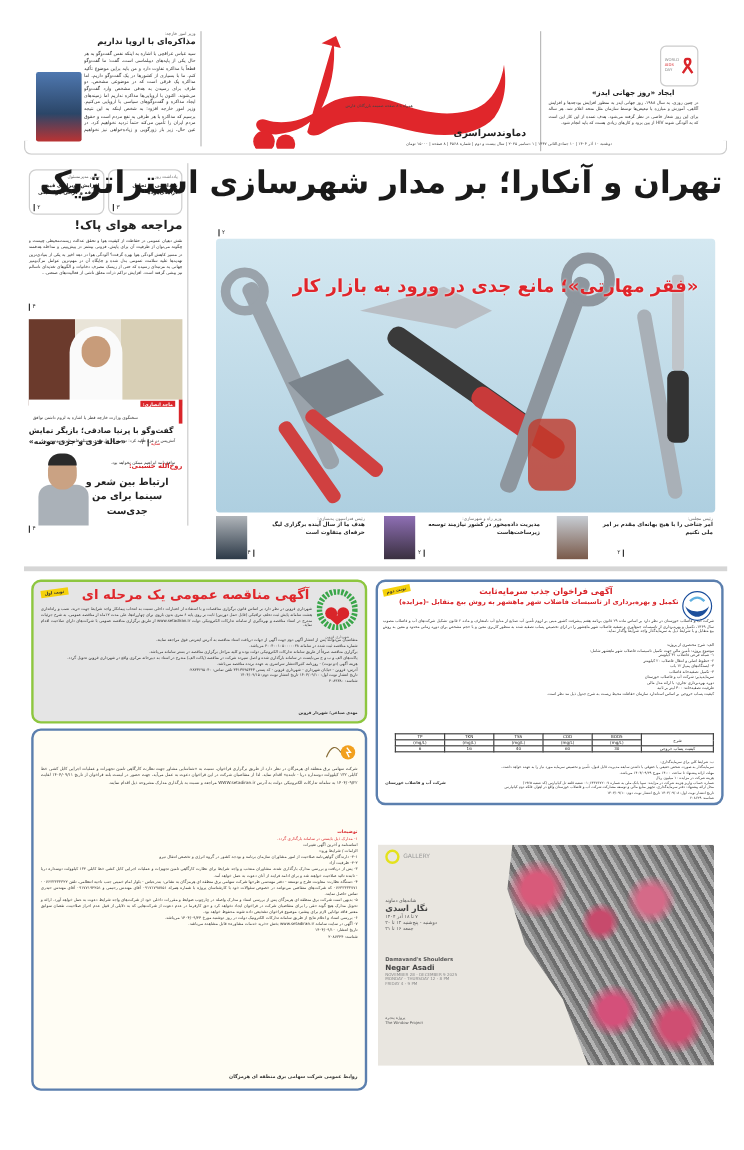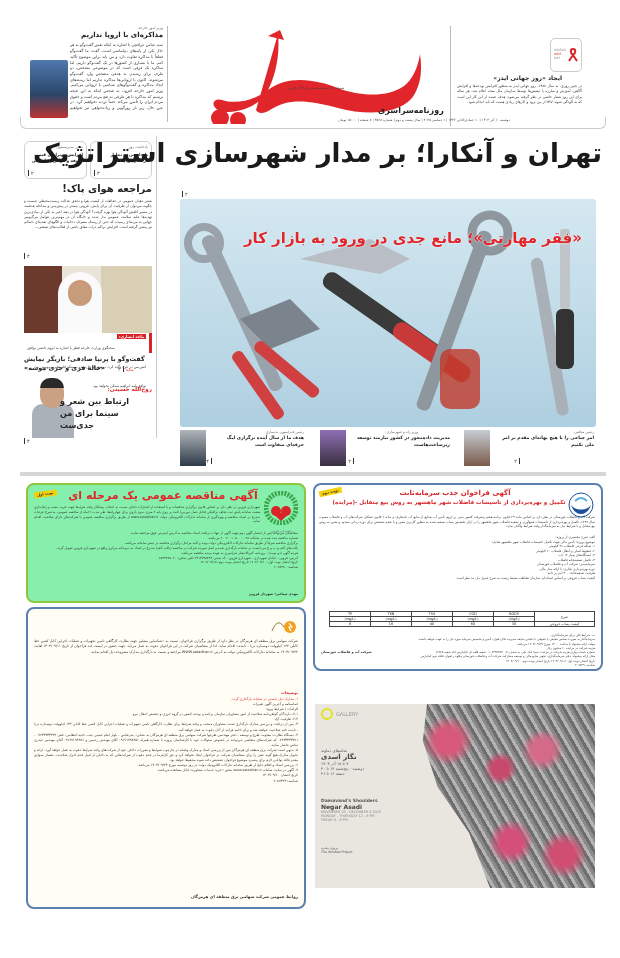--- a/index.html
+++ b/index.html
@@ -25,21 +25,21 @@
 </div>
 
 <div class="abs" style="left:208px;top:14px;width:220px;height:110px">
   <svg width="220" height="110" viewBox="0 0 220 110">
     <path d="M70 20 C72 40 68 62 58 80 C50 90 40 96 22 98 C14 98 8 96 6 92 C4 88 8 84 14 86 C26 90 44 88 60 76 C80 60 110 66 130 74 C150 82 180 84 196 72 C204 66 210 54 212 40 C214 54 214 70 204 84 C190 100 160 102 130 94 C100 86 80 84 62 96 C56 100 50 100 48 96 Z" fill="#e0262b"></path>
     <path d="M60 22 L72 16 L76 26 Z" fill="#e0262b"></path>
     <circle cx="12" cy="104" r="9" fill="#e0262b"></circle>
     <circle cx="30" cy="106" r="8" fill="#e0262b"></circle>
   </svg>
   <div class="abs tiny" style="left:68px;top:72px;width:80px;font-size:3.3px;color:#444;text-align:center">همراه با ۸ صفحه ضمیمه بازرگانان فارس</div>
-  <div class="abs bold" style="left:170px;top:92px;font-size:8px;color:#222;white-space:nowrap">روزنامه‌سراسری</div>
+  <div class="abs bold" style="left:170px;top:92px;font-size:8px;color:#222;white-space:nowrap">دماوند‌سراسری</div>
 </div>
 
 <div class="abs" style="left:450px;top:26px;width:148px;height:100px;border-left:1px solid #bbb;padding-left:4px">
   <div class="abs" style="left:132px;right:auto;top:12px;width:1px"></div>
   <div class="abs" style="right:16px;top:12px;width:32px;height:34px;border:1px solid #ccc;border-radius:5px;display:flex;align-items:center;justify-content:center;gap:2px">
     <svg width="10" height="14" viewBox="0 0 10 14">
         <path d="M5 1 C2 1 2 5 5 7 C8 5 8 1 5 1 Z M5 7 L1 13 M5 7 L9 13" stroke="#d9252a" stroke-width="2" fill="none"></path>
       </svg>
     <div style="font-size:3.2px;line-height:3.8px;color:#888;direction:ltr">
       <div>WORLD</div>
@@ -88,21 +88,21 @@
   <span style="font-size:4px;color:#d9252a">سایه</span>
   <span class="pg">۳</span>
 </div>
 
 <div class="abs" style="left:24px;top:376px;width:50px;height:62px;overflow:hidden">
   <div style="position:absolute;left:8px;top:28px;width:42px;height:40px;border-radius:10px 10px 0 0;background:#aab1b8"></div>
   <div style="position:absolute;left:16px;top:4px;width:24px;height:28px;border-radius:12px;background:#caa283"></div>
   <div style="position:absolute;left:16px;top:2px;width:24px;height:10px;border-radius:12px 12px 0 0;background:#2a2a2a"></div>
 </div>
 <div class="abs bold" style="left:60px;top:386px;width:92px;font-size:5.6px;color:#d9252a;text-align:right">روح‌الله حسینی:</div>
-<div class="abs bold" style="left:60px;top:396px;width:92px;font-size:8px;line-height:12px;color:#222;text-align:left">ارتباط بین شعر و سینما برای من جدی‌ست</div>
+<div class="abs bold" style="left:60px;top:396px;width:92px;font-size:8px;line-height:12px;color:#222;text-align:center">ارتباط بین شعر و سینما برای من جدی‌ست</div>
 <div class="abs pg" style="left:24px;top:438px;border-right:none;border-left:1px solid #333;padding-left:2px">۴</div>
 
 <div class="abs divider" style="left:156px;top:136px;width:1px;height:302px"></div>
 
 <div class="abs" style="left:162px;top:138px;width:440px;text-align:center;font-size:26px;font-weight:bold;color:#1a1a1a;letter-spacing:-0.5px;white-space:nowrap">تهران و آنکارا؛ بر مدار شهرسازی استراتژیک</div>
 <div class="abs pg" style="left:182px;top:191px;border-right:none;border-left:1px solid #333;padding-left:2px">۲</div>
 
 <div class="abs" style="left:180px;top:199px;width:416px;height:228px;background:linear-gradient(180deg,#d4e8f1,#aecfe0);border-radius:3px;overflow:hidden">
   <svg width="416" height="228" viewBox="0 0 416 228" style="position:absolute;left:0;top:0">
 
@@ -143,21 +143,21 @@
   <div class="abs" style="right:288px;top:0;width:128px;height:38px">
     <div class="abs photo" style="left:0;top:0;width:26px;height:36px;background:linear-gradient(180deg,#b0b5ba,#2d3a48)"></div>
     <div class="abs tiny" style="right:4px;top:0">رئیس فدراسیون بدنسازی:</div>
     <div class="abs bold" style="right:4px;top:5px;width:92px;font-size:4.6px;line-height:6.8px;color:#222;text-align:right">هدف ما از سال آینده برگزاری لیگ حرفه‌ای متفاوت است</div>
     <div class="abs pg" style="right:96px;top:28px">۴</div>
   </div>
 </div>
 
 <div class="abs" style="left:20px;top:472px;width:586px;height:4px;background:#d6d6d6"></div>
 
-<div class="abs" style="left:26px;top:483px;width:280px;height:120px;border:2px solid #8dc63f;border-radius:8px;background:#86efac;padding:4px 6px;overflow:hidden">
+<div class="abs" style="left:26px;top:483px;width:280px;height:120px;border:2px solid #8dc63f;border-radius:8px;background:#e5e5e5;padding:4px 6px;overflow:hidden">
   <div class="abs" style="right:6px;top:6px;width:34px;height:40px">
     <svg width="34" height="34" viewBox="0 0 34 34">
       <circle cx="17" cy="17" r="15" fill="none" stroke="#3aa64a" stroke-width="5" stroke-dasharray="2 1.2"></circle>
       <circle cx="12" cy="20" r="5" fill="#d9252a"></circle>
         <circle cx="22" cy="20" r="5" fill="#d9252a"></circle>
       <path d="M8 22 L17 30 L26 22 Z" fill="#d9252a"></path>
     </svg>
     <div class="tiny" style="text-align:center;font-size:3px">شهرداری قزوین</div>
   </div>
   <div class="abs" style="left:6px;top:6px;background:#f5d10a;color:#333;font-size:3.6px;font-weight:bold;padding:1px 3px;transform:rotate(-8deg)">نوبت اول</div>

